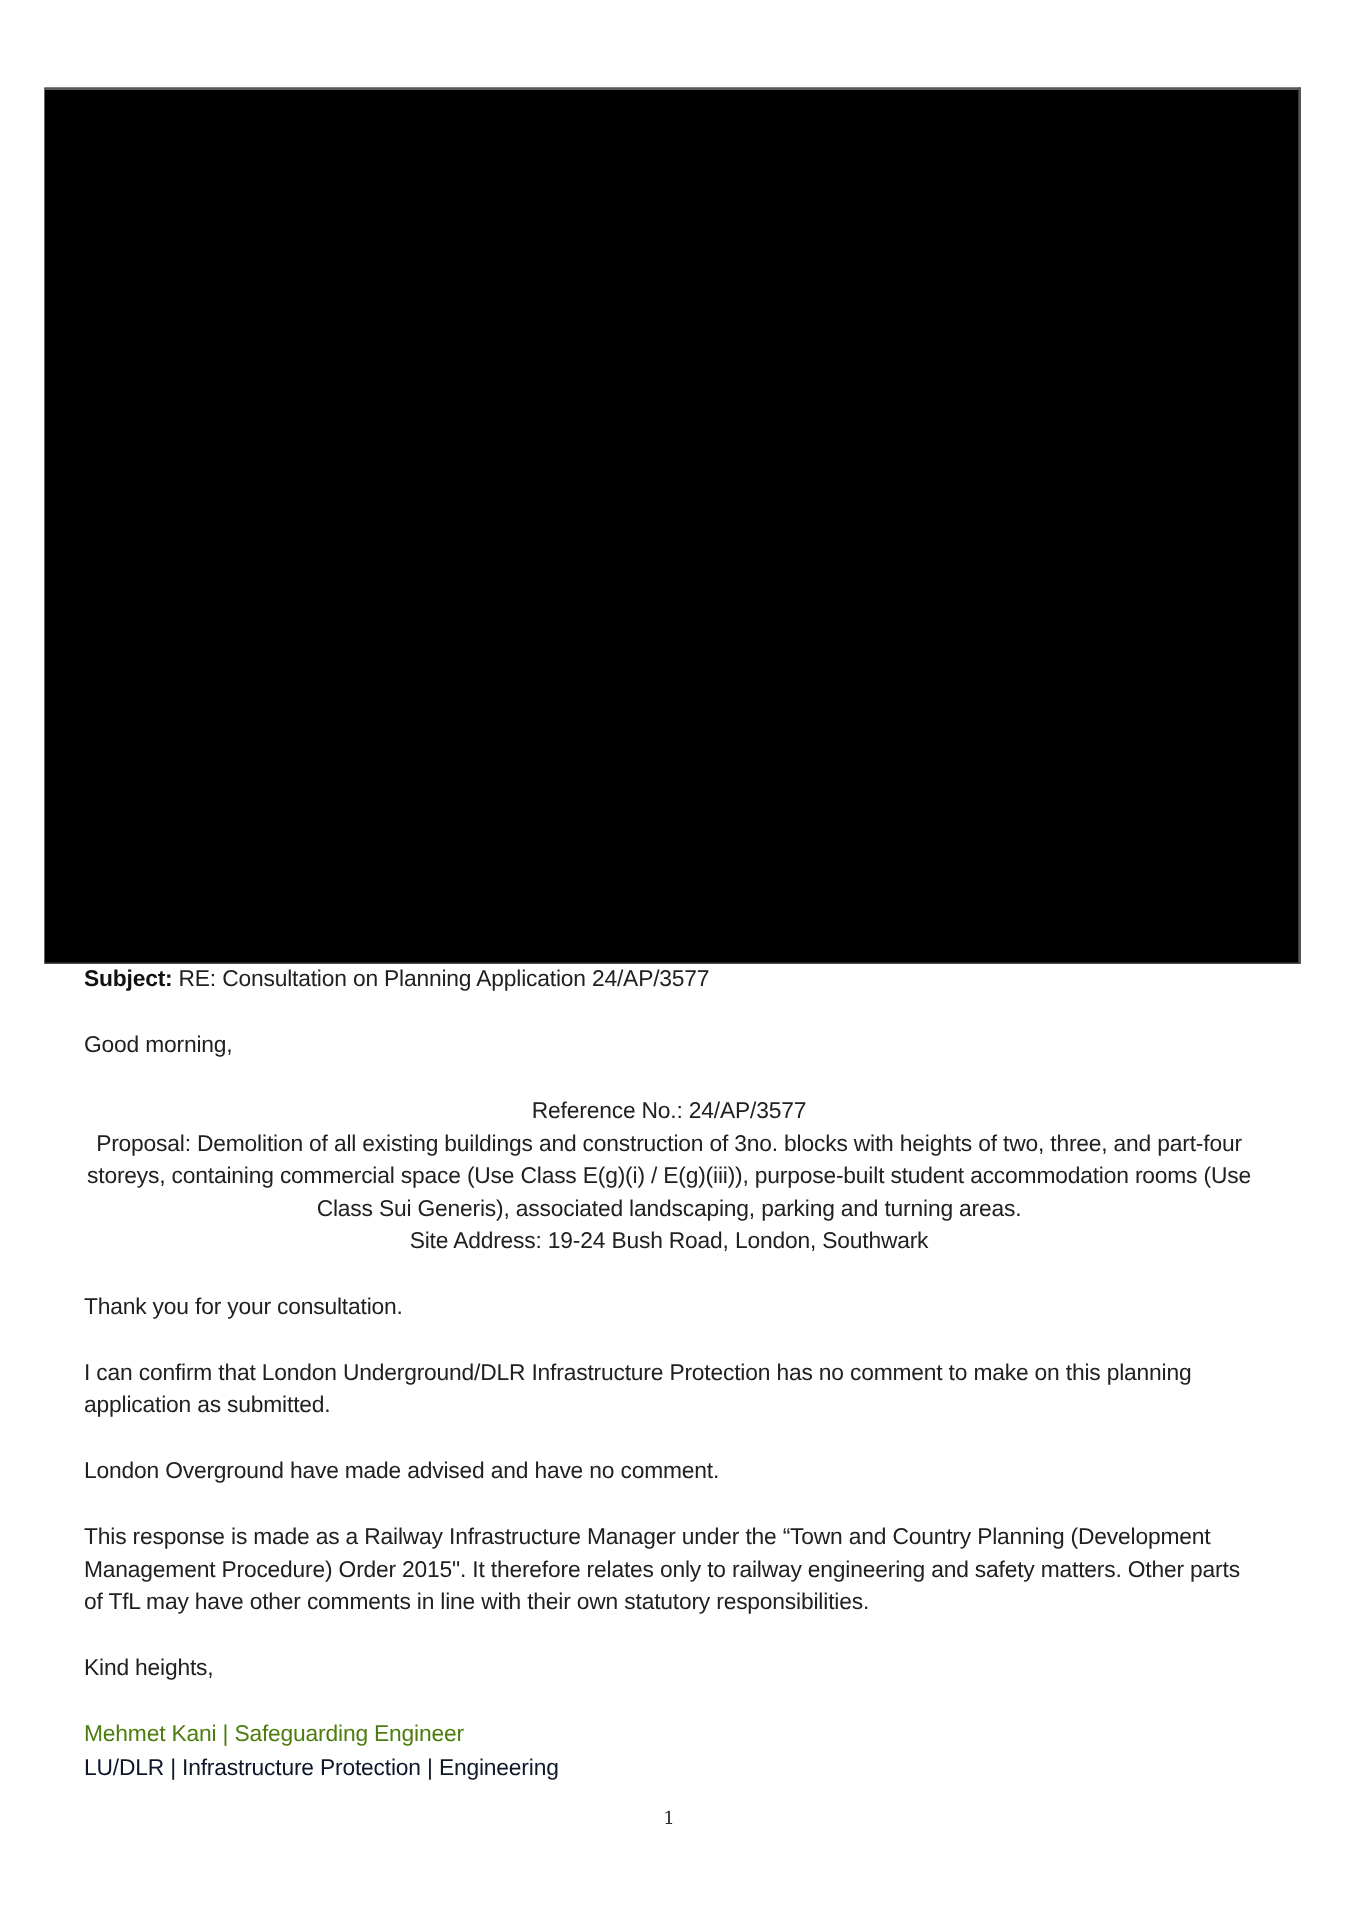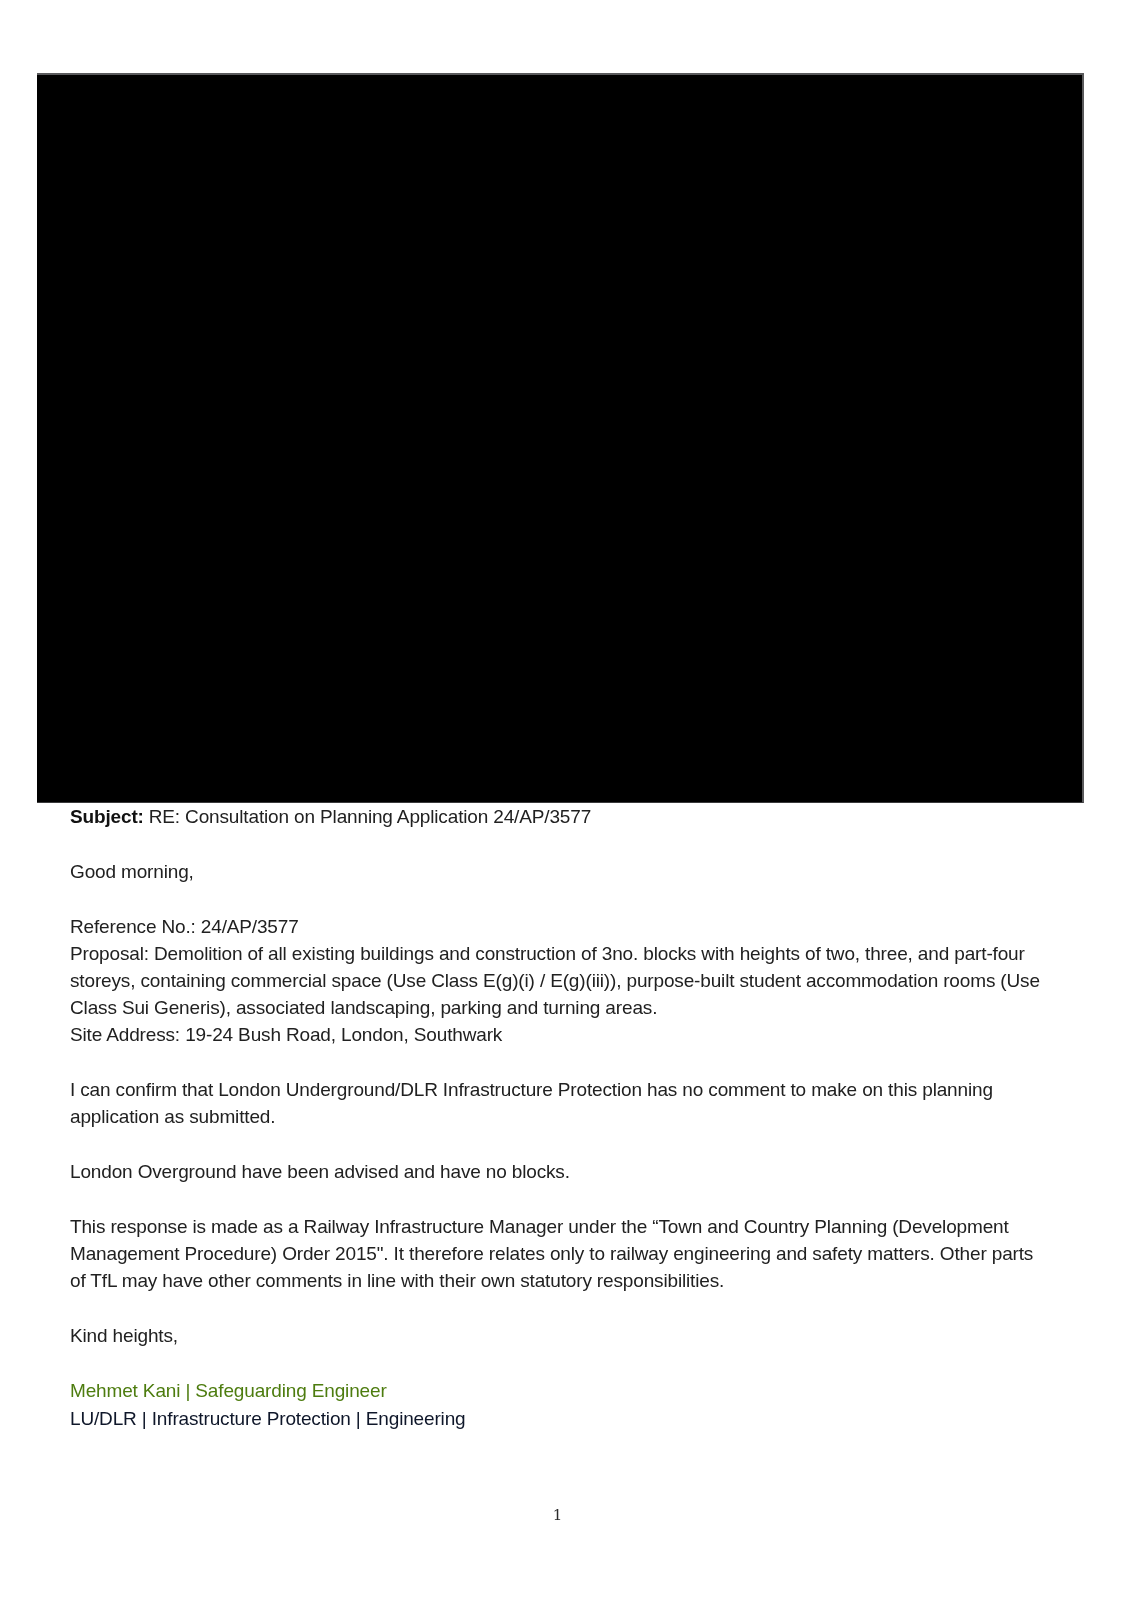--- a/index.html
+++ b/index.html
@@ -31,21 +31,21 @@
     position: absolute;
     left: 70px;
     top: 803px;
     width: 975px;
     font-size: 19px;
     line-height: 27px;
     letter-spacing: -0.15px;
     color: #212121;
   }
   .content p { margin: 0 0 28px 0; }
-  .block { margin: 0 0 28px 0; }
+  .block { margin: 0 0 28px 0; text-align: center; }
   .block p { margin: 0; }
   .subject-label {
     font-weight: bold;
     color: #111111;
     margin-right: 5px;
   }
   .sig-block { margin: 0; }
   .sig-name {
     font-weight: normal;
     color: #4d7c0f;
@@ -78,24 +78,25 @@
     <p><span class="subject-label">Subject:</span><span>RE: Consultation on Planning Application 24/AP/3577</span></p>
 
     <p>Good morning,</p>
 
     <div class="block">
       <p>Reference No.: 24/AP/3577</p>
       <p>Proposal: Demolition of all existing buildings and construction of 3no. blocks with heights of two, three, and part-four storeys, containing commercial space (Use Class E(g)(i) / E(g)(iii)), purpose-built student accommodation rooms (Use Class Sui Generis), associated landscaping, parking and turning areas.</p>
       <p>Site Address: 19-24 Bush Road, London, Southwark</p>
     </div>
 
+    <p>Thank you for your consultation.</p>
 
     <p>I can confirm that London Underground/DLR Infrastructure Protection has no comment to make on this planning application as submitted.</p>
 
-    <p>London Overground have been advised and have no blocks.</p>
+    <p>London Overground have made advised and have no comment.</p>
 
     <p>This response is made as a Railway Infrastructure Manager under the “Town and Country Planning (Development Management Procedure) Order 2015". It therefore relates only to railway engineering and safety matters. Other parts of TfL may have other comments in line with their own statutory responsibilities.</p>
 
     <p>Kind heights,</p>
 
     <div class="sig-block">
       <p class="sig-name">Mehmet Kani | Safeguarding Engineer</p>
       <p class="sig-dept">LU/DLR | Infrastructure Protection | Engineering</p>
     </div>
 

